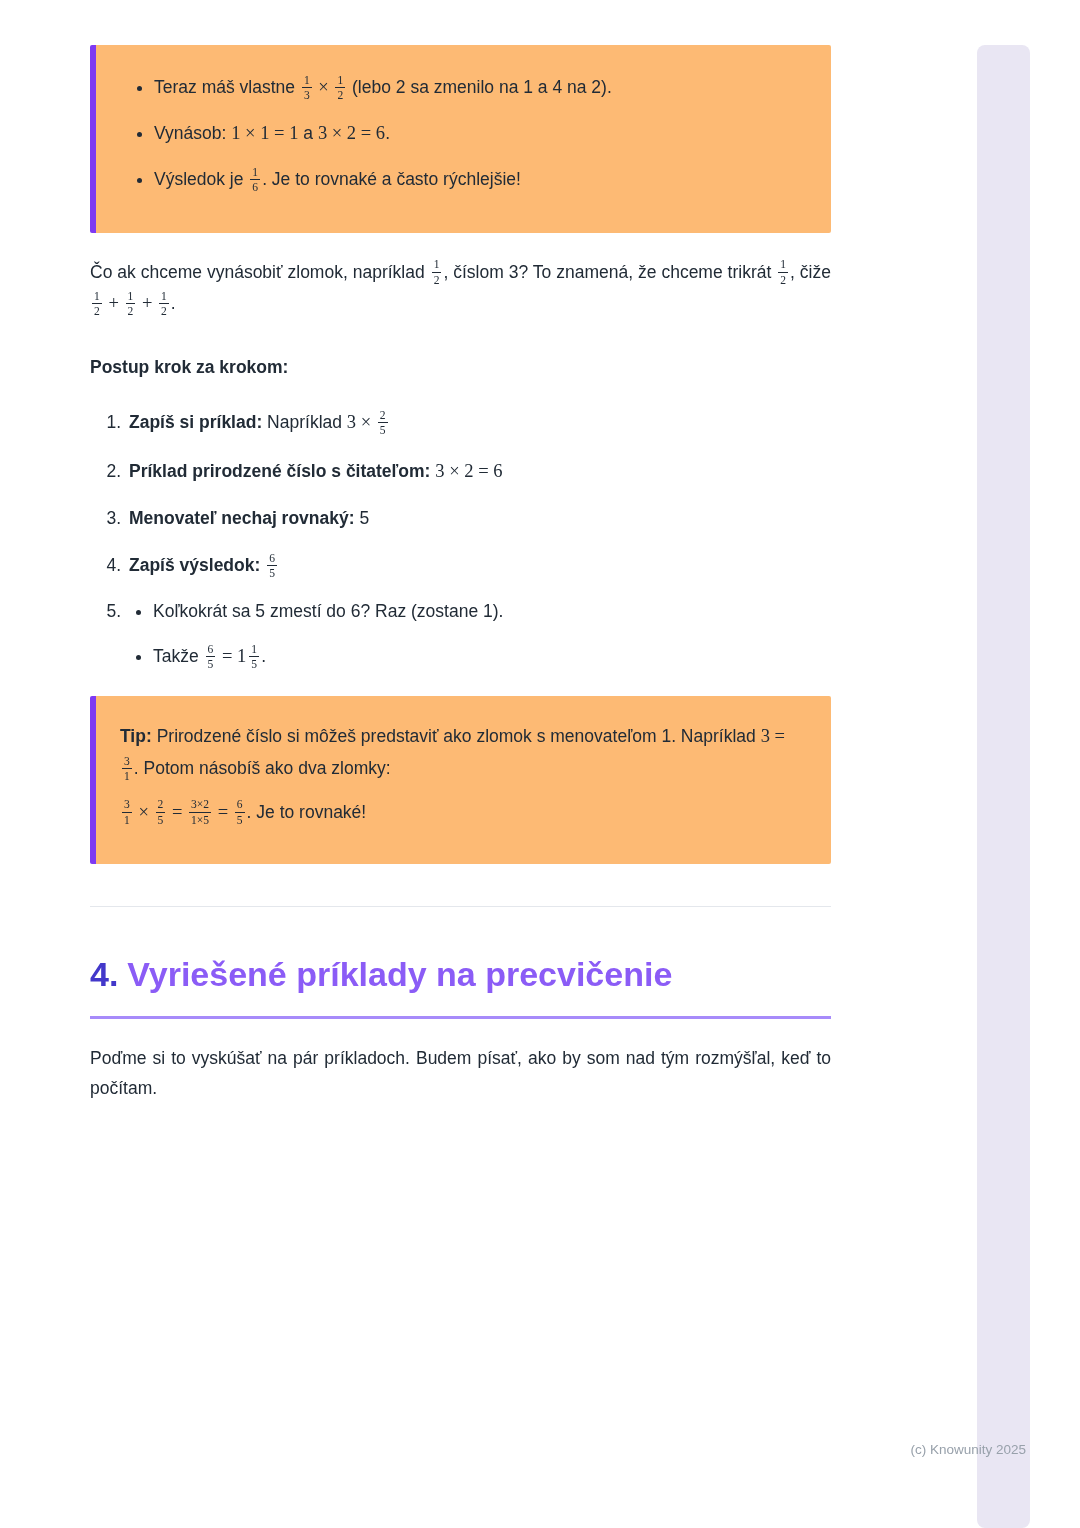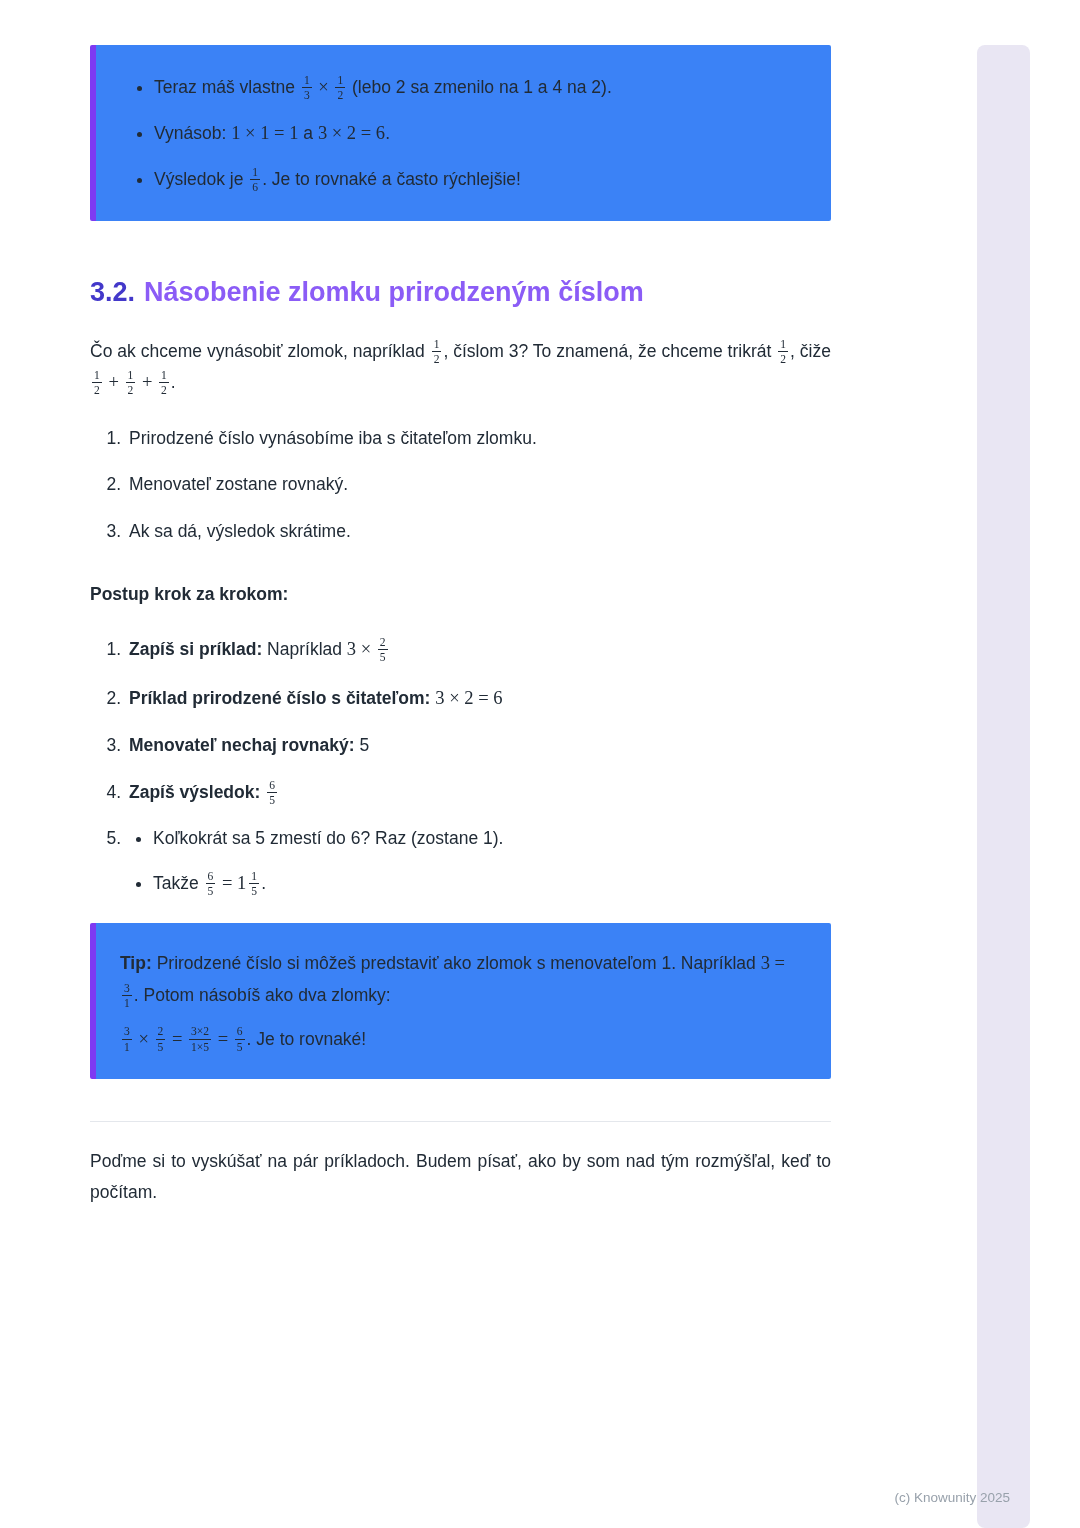--- a/index.html
+++ b/index.html
@@ -11,24 +11,24 @@
     color: #212b36;
     font-size: 17.5px;
     line-height: 1.75;
     position: relative;
     overflow: hidden;
   }
   .content { position: absolute; left: 90px; top: 45px; width: 741px; }
 
   
   .callout {
-    background: #3b82f6;
+    background: #fdba74;
     border-left: 6px solid #7e3af2;
     border-radius: 2px;
-    padding: 12px 28px 12px 20px;
+    padding: 12px 28px 24px 20px;
   }
   .callout ul { margin: 8px 0; padding-left: 38px; list-style: disc; }
   .callout li { margin: 14px 0; }
 
   
   .math { font-family: "Liberation Serif", "DejaVu Serif", serif; font-size: 1.06em; }
   .frac {
     display: inline-block; vertical-align: -0.52em; text-align: center;
     line-height: 1.05; font-family: "Liberation Serif", "DejaVu Serif", serif;
     font-size: 0.66em; margin: 0 2px;
@@ -55,22 +55,22 @@
   .num-list { margin: 24px 0; padding-left: 36px; }
   .num-list > li { margin: 16px 0; padding-left: 3px; }
   .sub-list { list-style: disc; margin: 14px 0 4px; padding-left: 24px; }
   .sub-list li { margin: 13px 0; }
 
   .tip-line { margin: 12px 4px; }
 
   .divider { border: none; border-top: 1px solid #e4e7ec; margin: 42px 0 0; }
 
   .footer {
-    position: absolute; top: 1438px; right: 70px;
-    font-size: 13.5px; color: #98a1ab; z-index: 2; margin-top: 48px;
+    position: absolute; top: 1438px; right: 54px;
+    font-size: 13.5px; color: #98a1ab; z-index: 2;
   }
   .side-strip {
     position: absolute; left: 977px; top: 45px;
     width: 53px; height: 1483px;
     background: #e9e6f3; border-radius: 8px; z-index: 1;
   }
 </style>
 </head>
 <body>
 
@@ -87,32 +87,24 @@
         </li>
         <li>
           <span>Vynásob: <span class="math">1 × 1 = 1</span> a <span class="math">3 × 2 = 6</span>.</span>
         </li>
         <li>
           <span>Výsledok je <span class="frac"><span class="fnum">1</span><span class="fden">6</span></span>. Je to rovnaké a často rýchlejšie!</span>
         </li>
       </ul>
     </section>
 
-    <h2 class="section-h2">
-      <span class="h-number">3.2.</span><span class="h-title">Násobenie zlomku prirodzeným číslom</span>
-    </h2>
 
     <p class="para">Čo ak chceme vynásobiť zlomok, napríklad <span class="frac"><span class="fnum">1</span><span class="fden">2</span></span>, číslom 3? To znamená, že chceme trikrát <span class="frac"><span class="fnum">1</span><span class="fden">2</span></span>, čiže <span class="frac"><span class="fnum">1</span><span class="fden">2</span></span><span class="math"> + </span><span class="frac"><span class="fnum">1</span><span class="fden">2</span></span><span class="math"> + </span><span class="frac"><span class="fnum">1</span><span class="fden">2</span></span>.</p>
 
 
-    <ol class="num-list">
-      <li><span>Prirodzené číslo vynásobíme iba s čitateľom zlomku.</span></li>
-      <li><span>Menovateľ zostane rovnaký.</span></li>
-      <li><span>Ak sa dá, výsledok skrátime.</span></li>
-    </ol>
 
     <p class="label">Postup krok za krokom:</p>
 
     <ol class="num-list">
       <li><span><strong>Zapíš si príklad:</strong> Napríklad <span class="math">3 × </span><span class="frac"><span class="fnum">2</span><span class="fden">5</span></span></span></li>
       <li><span><strong>Príklad prirodzené číslo s čitateľom:</strong> <span class="math">3 × 2 = 6</span></span></li>
       <li><span><strong>Menovateľ nechaj rovnaký:</strong> 5</span></li>
       <li><span><strong>Zapíš výsledok:</strong> <span class="frac"><span class="fnum">6</span><span class="fden">5</span></span></span></li>
       <li>
         <ul class="sub-list">
@@ -122,20 +114,23 @@
       </li>
     </ol>
 
     <section class="callout">
       <p class="tip-line"><strong>Tip:</strong> Prirodzené číslo si môžeš predstaviť ako zlomok s menovateľom 1. Napríklad <span class="math">3 = </span><span class="frac"><span class="fnum">3</span><span class="fden">1</span></span>. Potom násobíš ako dva zlomky:</p>
       <p class="tip-line"><span class="frac"><span class="fnum">3</span><span class="fden">1</span></span><span class="math"> × </span><span class="frac"><span class="fnum">2</span><span class="fden">5</span></span><span class="math"> = </span><span class="frac"><span class="fnum">3×2</span><span class="fden">1×5</span></span><span class="math"> = </span><span class="frac"><span class="fnum">6</span><span class="fden">5</span></span>. Je to rovnaké!</p>
     </section>
 
     <hr class="divider">
 
+    <h1 class="section-h1">
+      <span class="h-number">4.</span><span class="h-title">Vyriešené príklady na precvičenie</span>
+    </h1>
 
     <p class="para">Poďme si to vyskúšať na pár príkladoch. Budem písať, ako by som nad tým rozmýšľal, keď to počítam.</p>
 
 
   </main>
 
   <div class="footer">(c) Knowunity 2025</div>
 
 </div>
 

